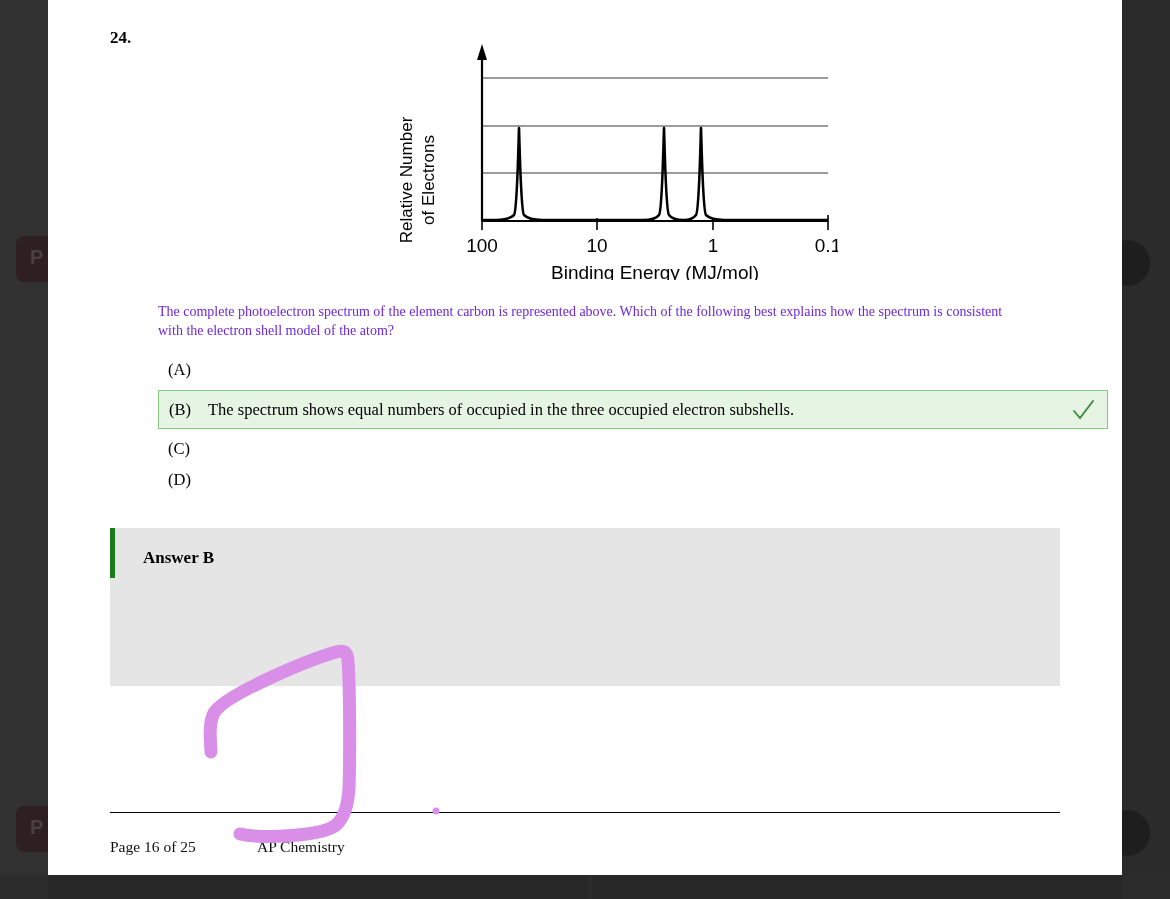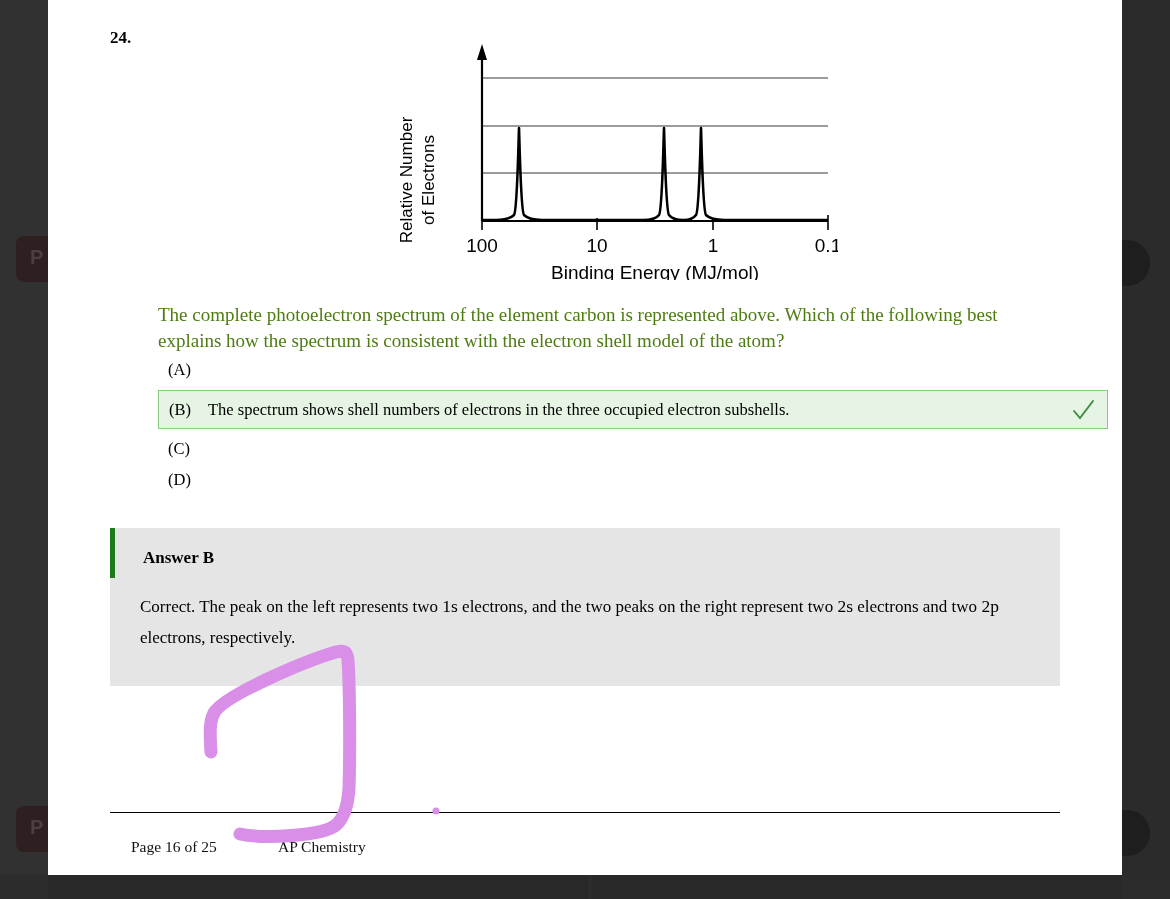--- a/index.html
+++ b/index.html
@@ -98,23 +98,23 @@
     width: 450px;
     height: 240px;
   }
   .chart-svg { display: block; }
 
   
   .stem {
     position: absolute;
     left: 110px; top: 302px;
     width: 855px;
-    font-size: 19px;
+    font-size: 14px;
     line-height: 1.38;
-    color: #4d7c0f;
+    color: #6d28d9;
     font-family: "Liberation Serif", serif;
   }
 
   
   .choices {
     position: absolute;
     left: 110px; top: 354px;
     width: 950px;
   }
   .choice {
@@ -187,21 +187,20 @@
     left: 62px; top: 812px;
     width: 950px;
     height: 1px;
     background: #000;
   }
   .footer-text {
     position: absolute;
     top: 838px;
     font-size: 15.5px;
     color: #111;
-    margin-left: 21px;
   }
   .footer-page { left: 62px; }
   .footer-subject { left: 209px; }
 
   
   .annot {
     position: absolute;
     left: 48px; top: 0;
     width: 1074px; height: 899px;
     pointer-events: none;
@@ -286,43 +285,40 @@
     <div class="stem">The complete photoelectron spectrum of the element carbon is represented above. Which of the following best explains how the spectrum is consistent with the electron shell model of the atom?</div>
 
     <div class="choices">
 
       <div class="choice">
         <span class="lbl">(A)</span>
       </div>
 
       <div class="choice correct">
         <span class="lbl">(B)</span>
-        <span class="txt">The spectrum shows shell numbers of electrons in the three occupied electron subshells.</span>
+        <span class="txt">The spectrum shows equal numbers of occupied in the three occupied electron subshells.</span>
         <span class="check">
           <svg width="24" height="24" viewBox="0 0 24 24">
             <path d="M3 13 L9 20 L22 3" fill="none" stroke="#3d8b3d" stroke-width="1.9" stroke-linecap="round"></path>
           </svg>
         </span>
       </div>
 
       <div class="choice">
         <span class="lbl">(C)</span>
       </div>
 
       <div class="choice">
         <span class="lbl">(D)</span>
       </div>
     </div>
 
     <div class="answer-box">
       <div class="answer-accent"></div>
       <div class="answer-title">Answer B</div>
-      <div class="answer-body">
-        <span>Correct. The peak on the left represents two </span><span class="orb">1s</span><span> electrons, and the two peaks on the right represent two </span><span class="orb">2s</span><span> electrons and two </span><span class="orb">2p</span><span> electrons, respectively.</span>
-      </div>
     </div>
 
     <div class="footer-rule"></div>
     <div class="footer-text footer-page">Page 16 of 25</div>
     <div class="footer-text footer-subject">AP Chemistry</div>
 
   </div>
 
   <svg class="annot" viewBox="0 0 1074 899" xmlns="http://www.w3.org/2000/svg">
     <path d="M 163,752

